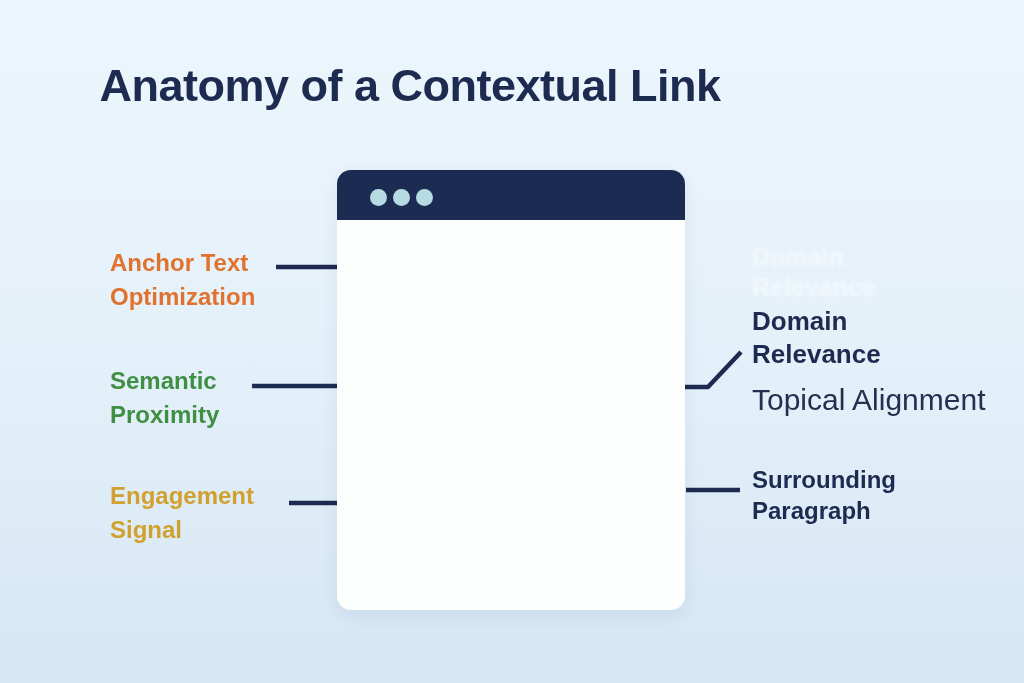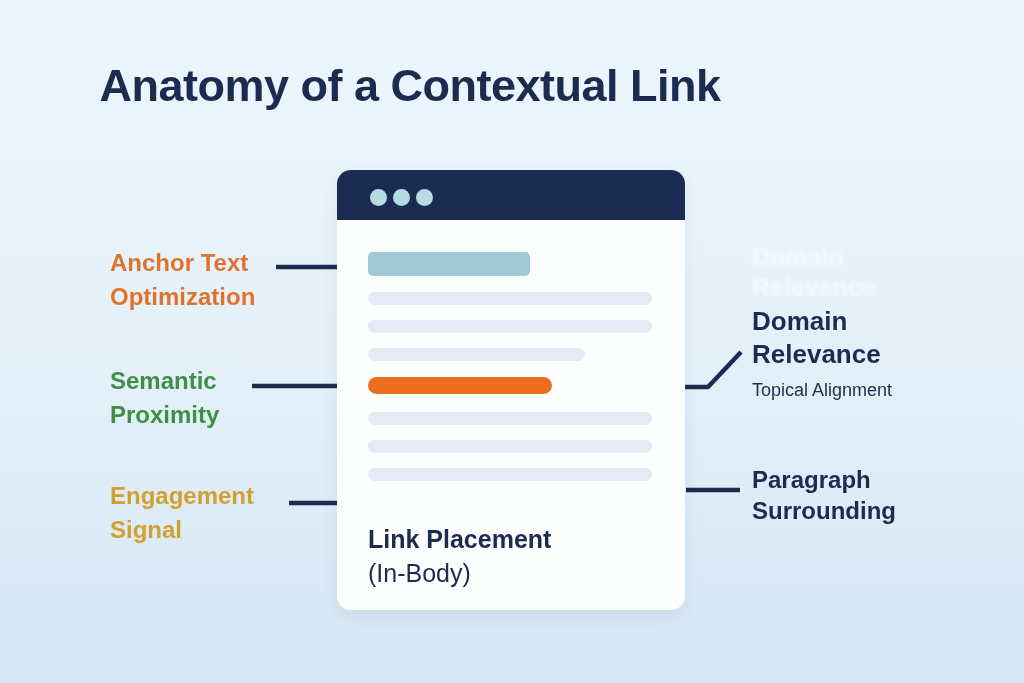--- a/index.html
+++ b/index.html
@@ -47,21 +47,21 @@
     background:var(--link-orange);border-radius:9px;
   }
   .link-placement{position:absolute;left:31px;top:302px;color:var(--navy);font-size:25px;line-height:34px;}
   .link-placement .t{font-weight:700;}
   
   .callout{position:absolute;font-size:24px;font-weight:700;line-height:34px;}
   .callout-anchor{left:110px;top:246px;color:var(--anchor-orange);}
   .callout-semantic{left:110px;top:364px;color:var(--semantic-green);}
   .callout-engagement{left:110px;top:479px;color:var(--engagement-gold);}
   .callout-domain{left:752px;top:305px;color:var(--navy);font-size:26px;line-height:33px;}
-  .callout-domain .sub{font-weight:400;font-size:18px;line-height:28px;margin-top:5px;color:#23304F;}
+  .callout-domain .sub{font-weight:400;font-size:30px;line-height:28px;margin-top:15px;color:#23304F;}
   .callout-surrounding{left:752px;top:464px;color:var(--navy);line-height:31px;}
   .ghost-label{
     position:absolute;left:752px;top:242px;color:#FFFFFF;opacity:.55;
     font-size:25px;font-weight:700;line-height:30px;filter:blur(1.6px);
   }
   .connector-layer{position:absolute;left:0;top:0;width:1024px;height:683px;pointer-events:none;}
 </style>
 </head>
 <body>
 
@@ -82,34 +82,20 @@
 
     <path d="M686 490 H740" fill="none" stroke="#1E2B50" stroke-width="4.5"></path>
   </svg>
 
   <div class="browser">
     <div class="browser-header">
       <span class="dot"></span>
       <span class="dot"></span>
       <span class="dot"></span>
     </div>
-    <div class="browser-body">
-      <div class="titlebar"></div>
-      <div class="tline l1"></div>
-      <div class="tline l2"></div>
-      <div class="tline l3"></div>
-      <div class="linkbar"></div>
-      <div class="tline l4"></div>
-      <div class="tline l5"></div>
-      <div class="tline l6"></div>
-      <div class="link-placement">
-        <div class="t">Link Placement</div>
-        <div>(In-Body)</div>
-      </div>
-    </div>
   </div>
 
   <div class="callout callout-anchor">
     <div>Anchor Text</div>
     <div>Optimization</div>
   </div>
 
   <div class="callout callout-semantic">
     <div>Semantic</div>
     <div>Proximity</div>
@@ -125,17 +111,17 @@
     <div>Relevance</div>
   </div>
 
   <div class="callout callout-domain">
     <div>Domain</div>
     <div>Relevance</div>
     <div class="sub">Topical Alignment</div>
   </div>
 
   <div class="callout callout-surrounding">
+    <div>Surrounding</div>
     <div>Paragraph</div>
-    <div>Surrounding</div>
   </div>
 
 </div>
 
 </body></html>

